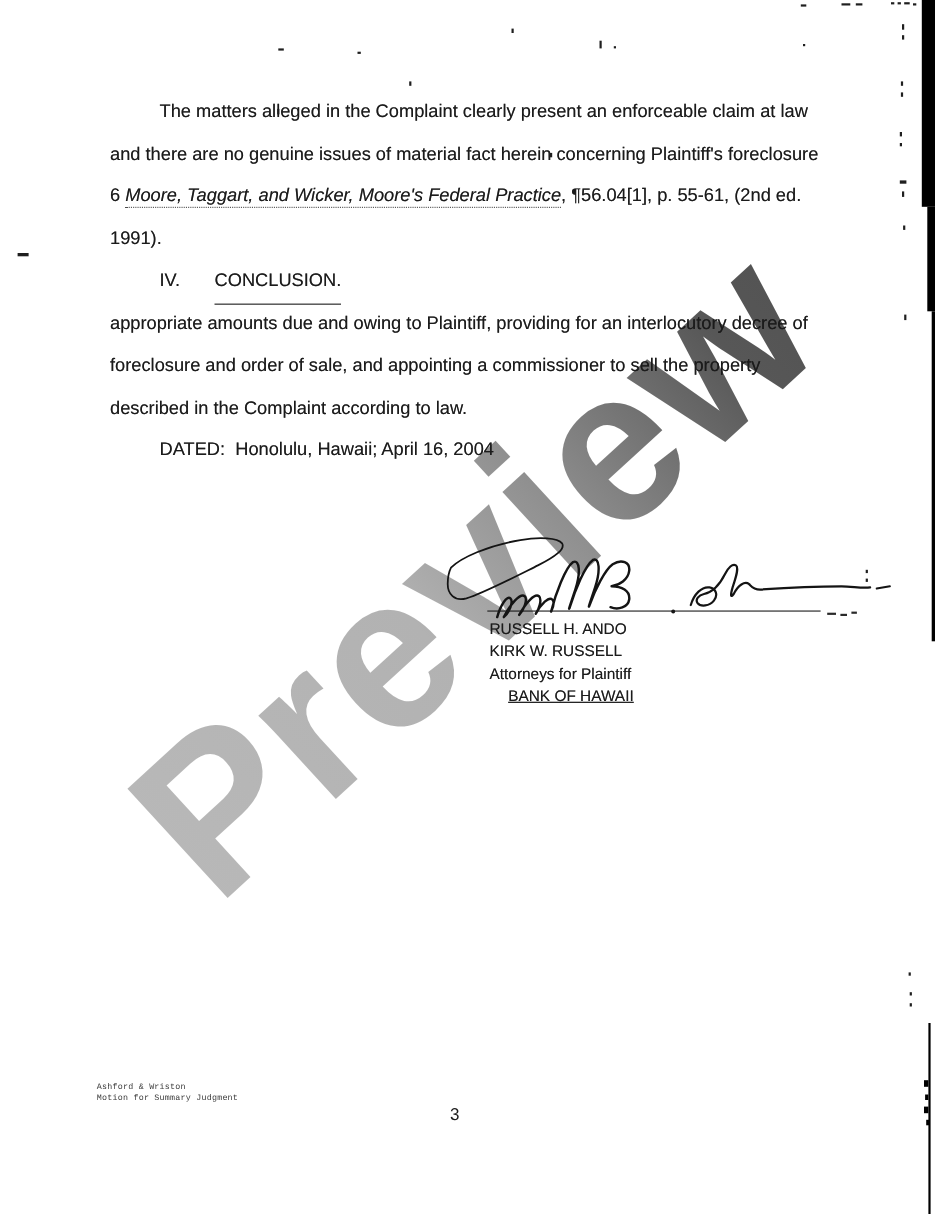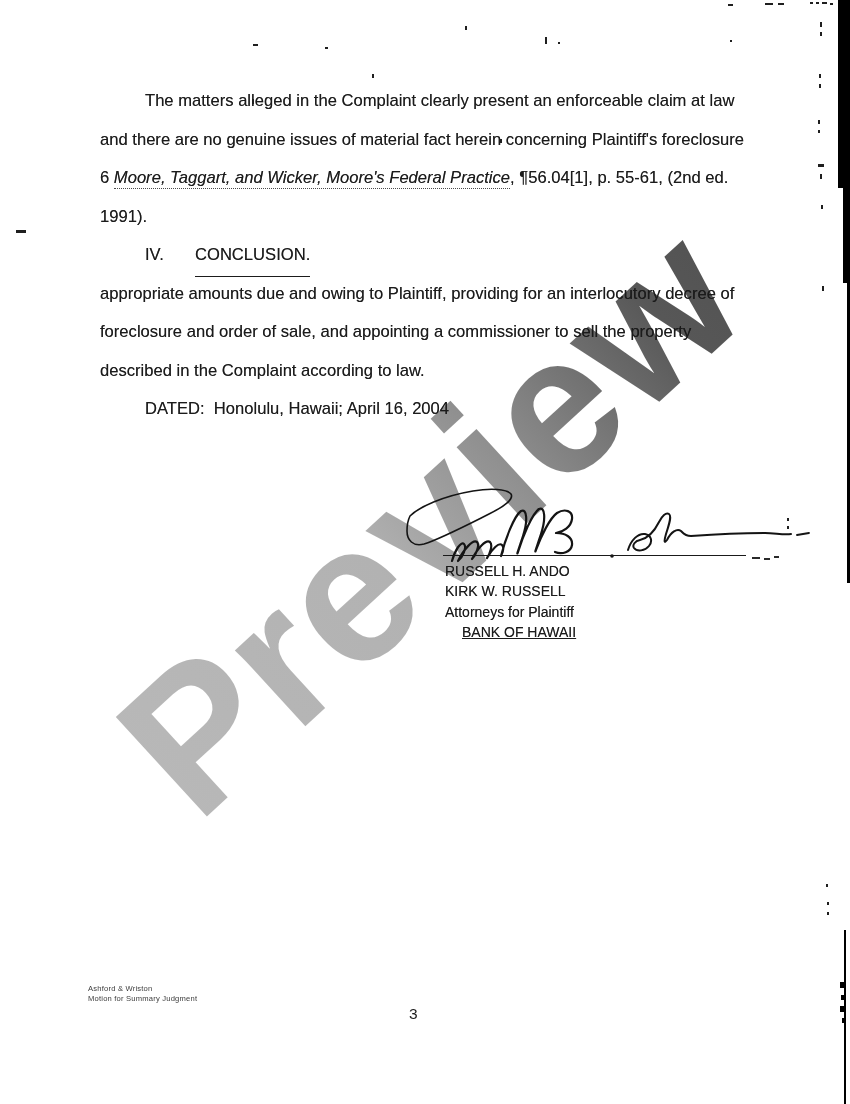--- a/index.html
+++ b/index.html
@@ -35,21 +35,21 @@
     border-top:1.9px solid #1a1a1a;z-index:3;}
   .sig-dash{position:absolute;background:#2a2a2a;z-index:3;}
   .sig-block{
     position:absolute;left:445px;top:561px;font-size:14px;line-height:20.3px;
     z-index:3;text-shadow:0 0 0.45px rgba(0,0,0,0.55);
   }
   .sig-client{padding-left:17px;text-decoration:underline;}
   
   .footer{
     position:absolute;left:88px;top:984px;font-size:7.6px;line-height:10.4px;
-    color:#3c3c3c;letter-spacing:0.2px;z-index:2;
+    color:#3c3c3c;letter-spacing:0.2px;z-index:2;font-family:Liberation Mono, monospace;
   }
   .page-number{position:absolute;left:409px;top:1005px;font-size:15.5px;z-index:2;}
   
   .artifact{position:absolute;background:#000;z-index:4;}
   .speck{position:absolute;background:#1f1f1f;z-index:4;}
 </style>
 </head>
 <body>
 
 <div class="page">

